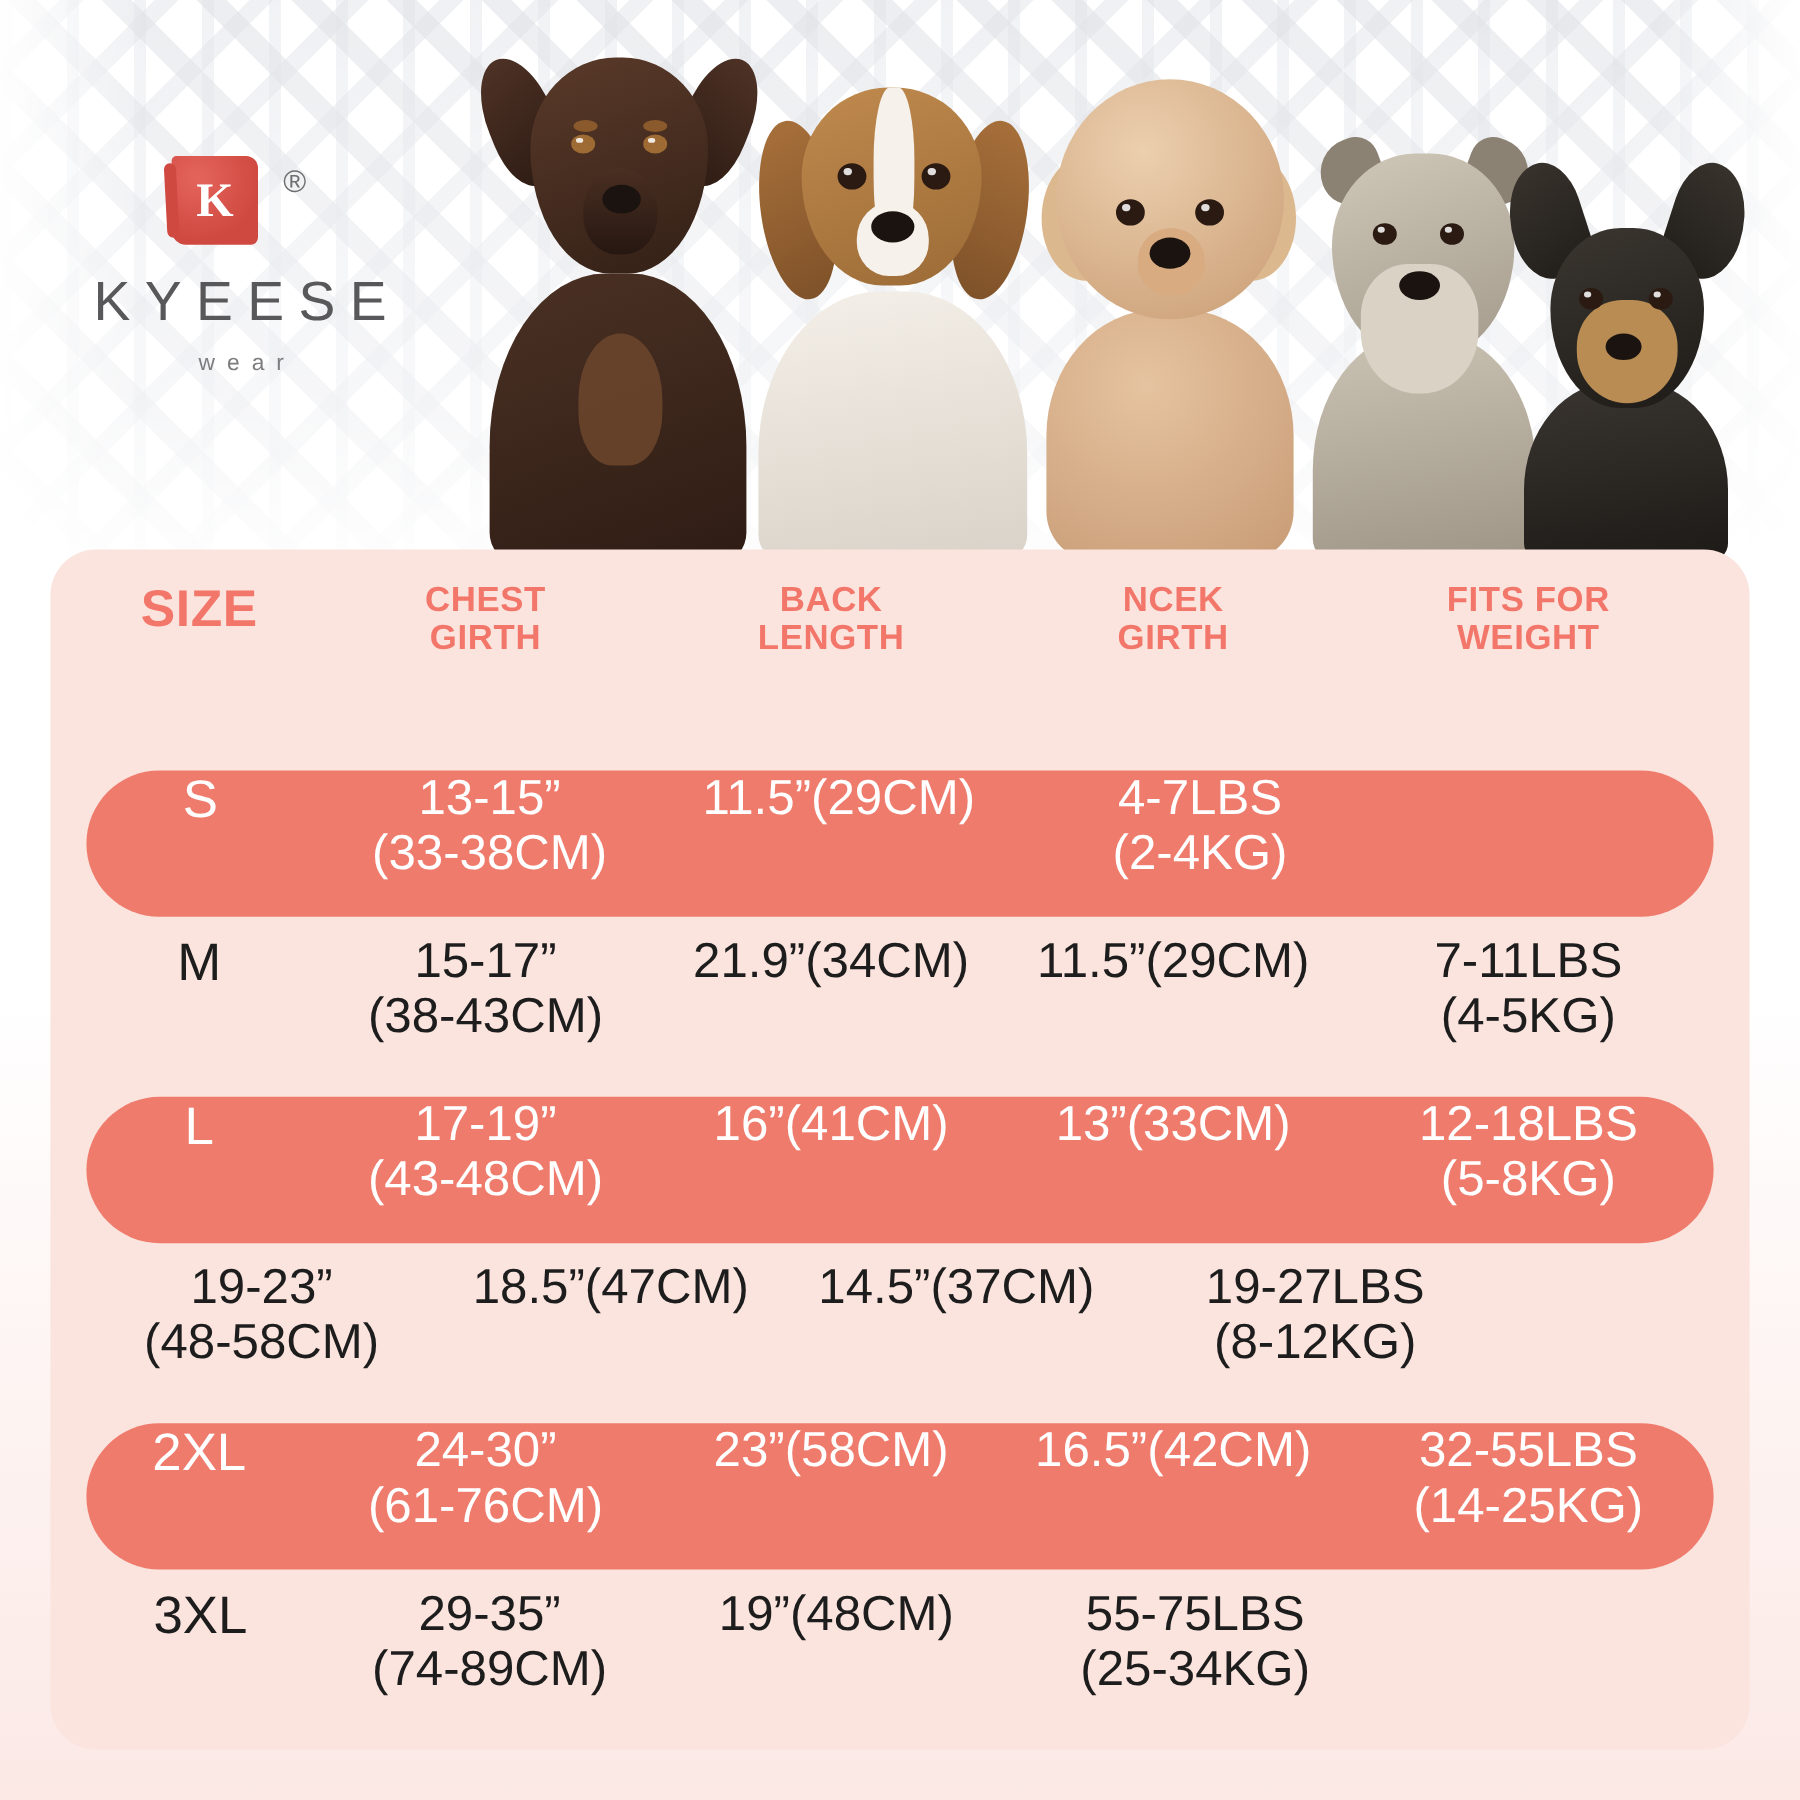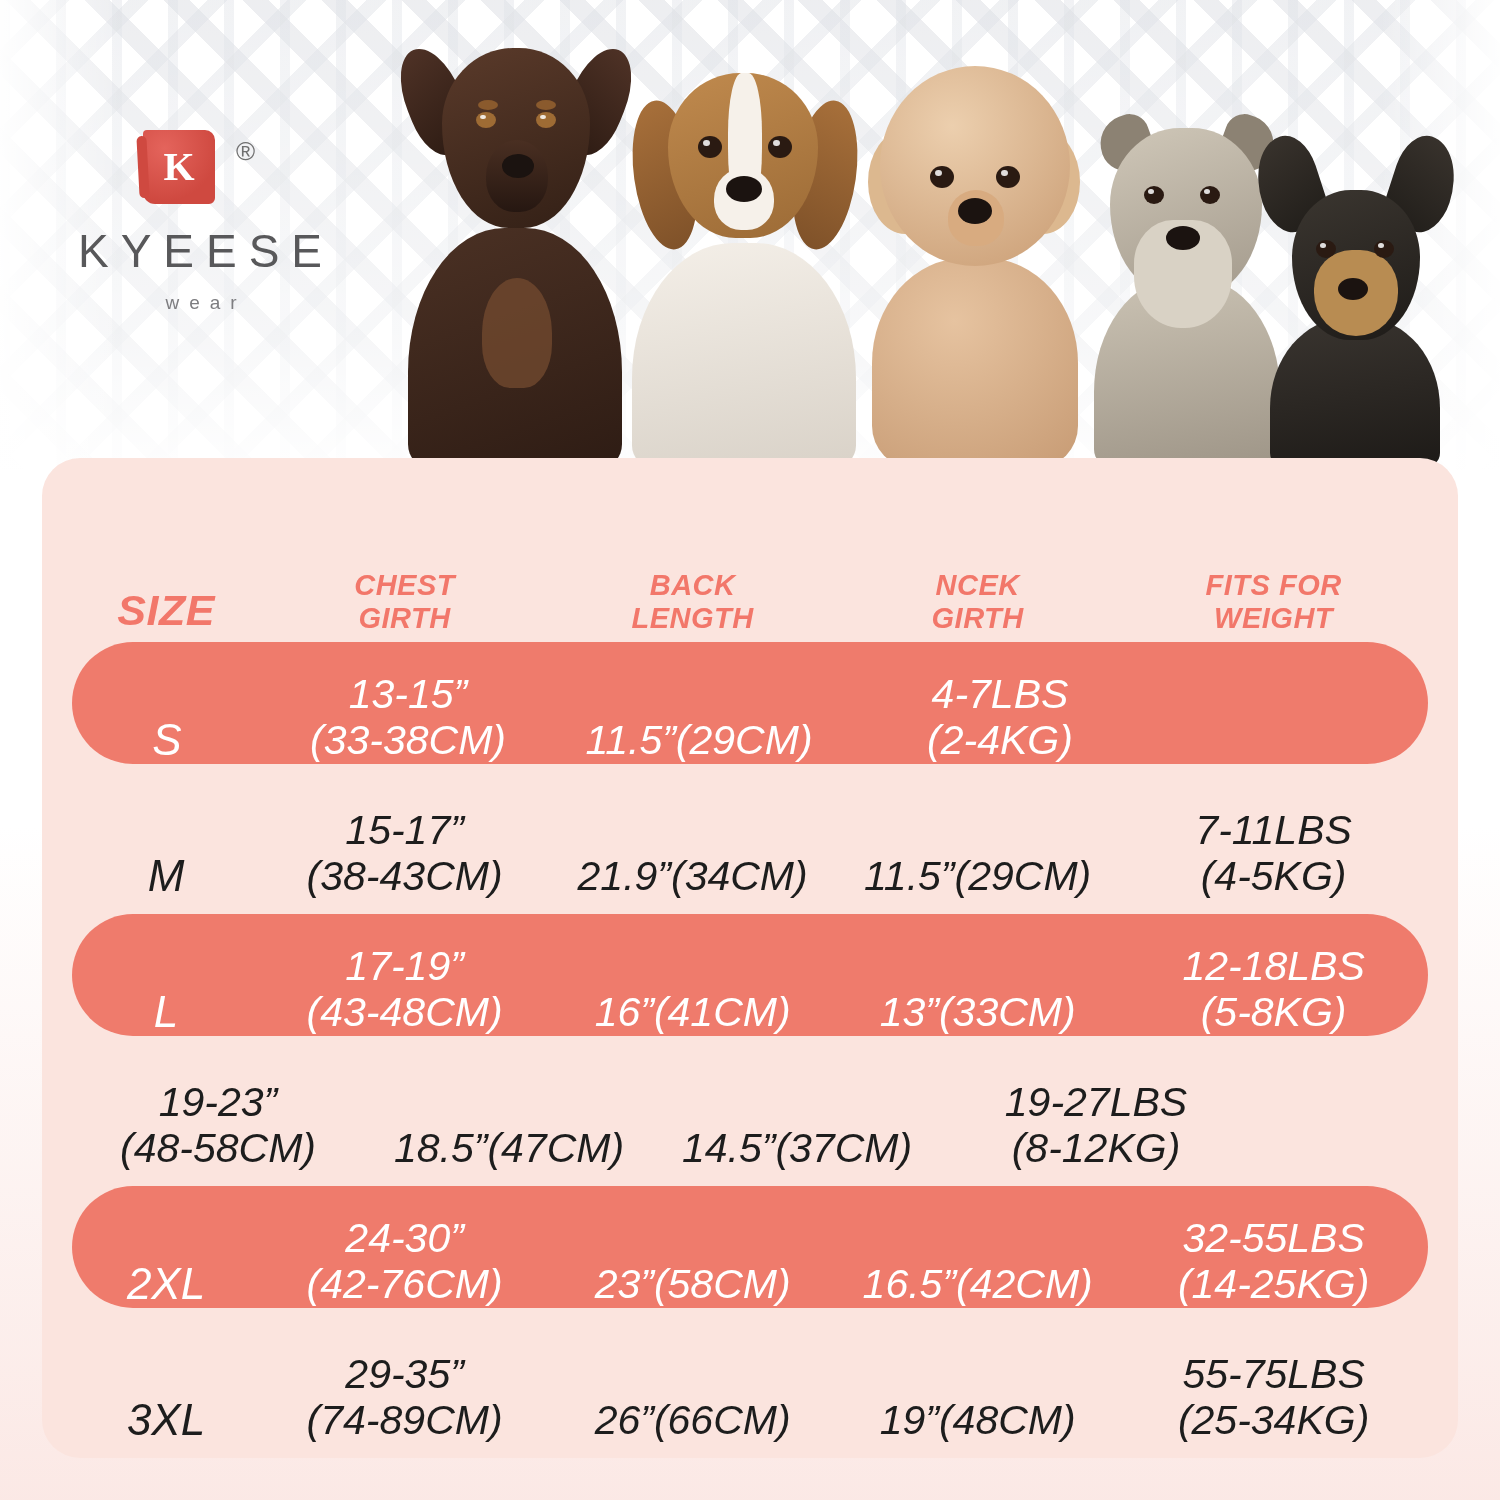--- a/index.html
+++ b/index.html
@@ -247,25 +247,24 @@
     position: absolute;
     left: 0;
     top: 0;
     width: 1416px;
     box-sizing: border-box;
     padding: 26px 18px 10px 18px;
   }
 
   .row {
     display: flex;
-    align-items: flex-end;
+    align-items: flex-start;
     height: 122px;
     border-radius: 62px;
     margin: 0 12px;
-    font-style: italic;
   }
   .row.header {
     height: 150px;
     margin-bottom: 8px;
   }
   .row.alt {
     background: #ef7b6c;
   }
 
   .cell {
@@ -468,38 +467,37 @@
           <span>19-27LBS</span>
           <span class="l2">(8-12KG)</span>
         </div>
       </div>
       <div class="spacer"></div>
 
       <div class="row alt">
         <div class="cell c-size size-label">2XL</div>
         <div class="cell c-chest">
           <span>24-30”</span>
-          <span class="l2">(42-76CM)</span>
+          <span class="l2">(61-76CM)</span>
         </div>
         <div class="cell c-back">23”(58CM)</div>
         <div class="cell c-neck">16.5”(42CM)</div>
         <div class="cell c-weight">
           <span>32-55LBS</span>
           <span class="l2">(14-25KG)</span>
         </div>
       </div>
       <div class="spacer"></div>
 
       <div class="row">
         <div class="cell c-size size-label">3XL</div>
         <div class="cell c-chest">
           <span>29-35”</span>
           <span class="l2">(74-89CM)</span>
         </div>
-        <div class="cell c-back">26”(66CM)</div>
         <div class="cell c-neck">19”(48CM)</div>
         <div class="cell c-weight">
           <span>55-75LBS</span>
           <span class="l2">(25-34KG)</span>
         </div>
       </div>
 
     </div>
   </div>
 

